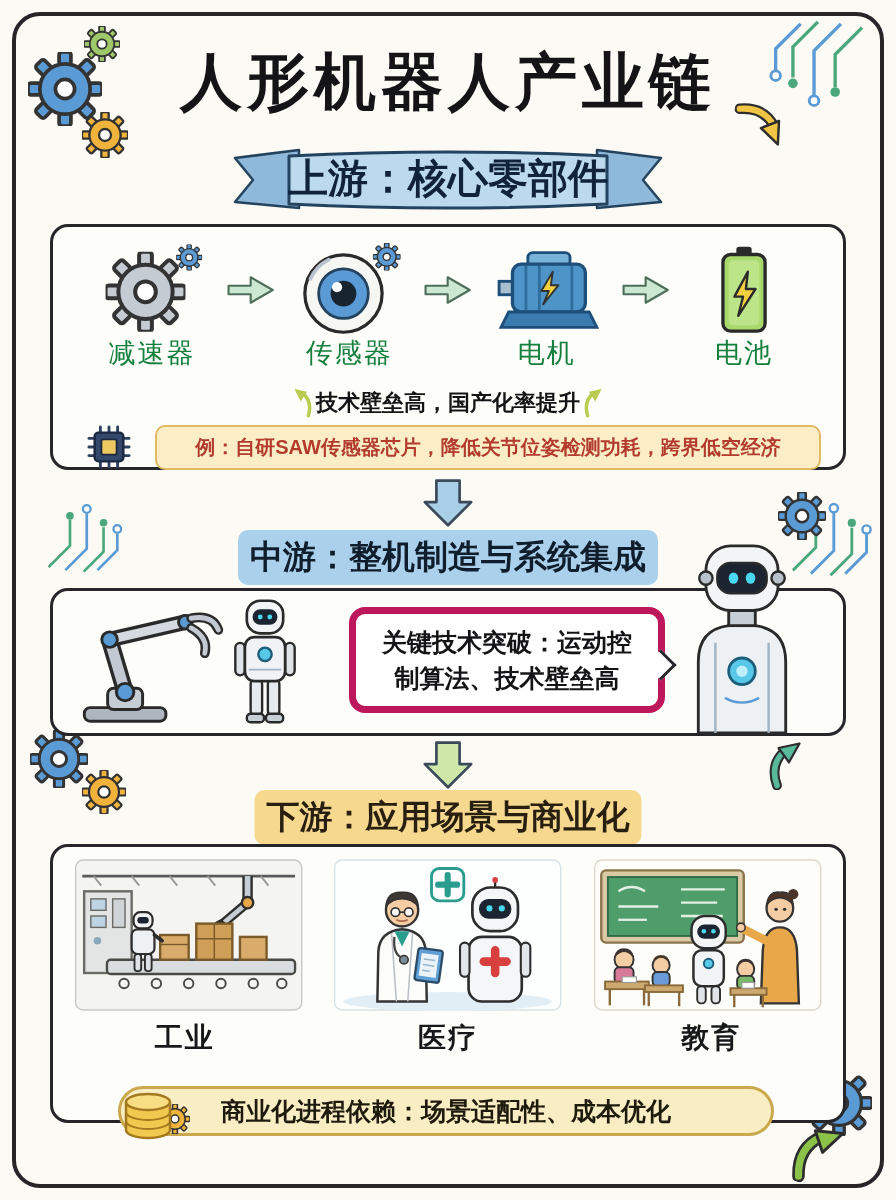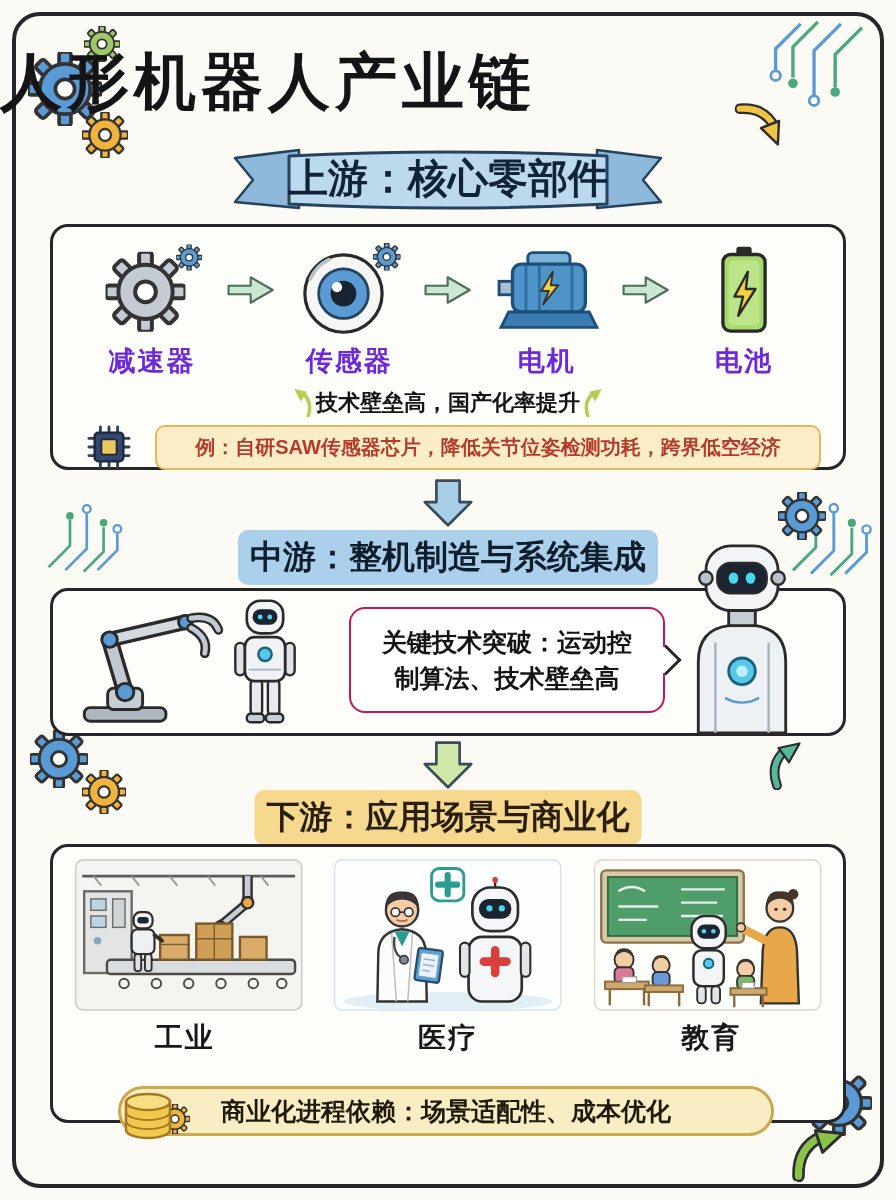--- a/index.html
+++ b/index.html
@@ -1,21 +1,21 @@
 <!DOCTYPE html>
 <html><head>
 <meta charset="utf-8">
 <style>
   *{margin:0;padding:0;box-sizing:border-box}
   html,body{background:#e9e9e9}
   body{font-family:"Liberation Sans","DejaVu Sans",sans-serif;color:#1c1c1e}
   .poster{position:relative;width:896px;height:1200px;margin:0 auto;background:#fbfaf5;overflow:hidden}
   .frame{position:absolute;inset:12px;border:4px solid #26262a;border-radius:28px;pointer-events:none}
 
-  .title{position:absolute;top:40px;left:0;right:0;text-align:left;font-size:62px;font-weight:900;letter-spacing:5px;color:#141416}
+  .title{position:absolute;top:40px;left:0;right:0;text-align:center;font-size:62px;font-weight:900;letter-spacing:5px;color:#141416}
 
   .decor{position:absolute}
   .gears-tl{left:20px;top:24px;width:132px;height:142px}
   .circuit-tr{right:22px;top:20px;width:118px;height:96px;transform:rotate(180deg)}
   .swoosh-title{right:116px;top:100px;width:46px;height:54px;color:#f0c445;transform:rotate(105deg)}
   .circuit-ml{left:44px;top:496px;width:84px;height:78px}
   .gearcircuit-mr{right:18px;top:484px;width:102px;height:100px}
   .gears-ml{left:28px;top:726px;width:102px;height:92px}
   .swoosh-mr{right:86px;top:734px;width:42px;height:64px;color:#58b89a}
   .gear-br{right:24px;top:1070px;width:66px;height:66px;color:#5b9bd5}
@@ -30,21 +30,21 @@
   .box-mid{top:588px;height:148px}
   .box-down{top:844px;height:279px}
 
   .components-row{position:absolute;left:26px;right:26px;top:16px;display:flex;justify-content:space-between}
   .component{display:flex;flex-direction:column;align-items:center;width:148px}
   .comp-icon{height:92px}
   .comp-gear{width:104px}
   .comp-eye{width:106px}
   .comp-motor{width:118px}
   .comp-batt{width:62px}
-  .comp-label{margin-top:8px;font-size:27px;font-weight:700;letter-spacing:2px;color:#6d28d9}
+  .comp-label{font-size:27px;font-weight:400;letter-spacing:2px;color:#15803d}
   .flow-arrow{width:52px;height:34px;margin-top:30px;color:#cde8d2}
 
   .note-row{position:absolute;left:0;right:0;top:160px;display:flex;align-items:center;justify-content:center;gap:2px}
   .note-text{font-size:22px;font-weight:900;color:#141416}
   .note-arrow{width:28px;height:32px;color:#b9cc50}
   .note-arrow.left{transform:scaleX(-1)}
 
   .example-row{position:absolute;left:34px;right:22px;top:198px;height:44px;display:flex;align-items:center;gap:24px}
   .chip-icon{width:44px;height:44px;flex:0 0 auto}
   .example-box{flex:1;background:#fbeec6;border:2.5px solid #dfba62;border-radius:10px;padding:7px 8px;text-align:center;font-size:20px;font-weight:800;color:#b23b2e;white-space:nowrap;overflow:hidden}
@@ -52,21 +52,21 @@
   .big-arrow{position:absolute;left:50%;transform:translateX(-50%);width:58px;height:50px}
   .arrow-blue{top:478px;color:#a9cfe8}
   .arrow-green{top:740px;color:#cfe7a8}
 
   .hl-banner{position:absolute;left:50%;transform:translateX(-50%);padding:5px 12px;border-radius:10px;font-size:33px;font-weight:900;white-space:nowrap}
   .hl-blue{top:530px;background:#abd0ec;color:#0f1d2c}
   .hl-yellow{top:790px;background:#f6d98e;color:#281f10}
 
   .robot-arm{position:absolute;left:14px;bottom:4px;width:192px;height:136px}
   .robot-small{position:absolute;left:168px;bottom:4px;width:88px;height:134px}
-  .bubble{position:absolute;left:296px;top:16px;width:316px;height:106px;background:#fff;border:2px solid #be185d;border-radius:16px;display:flex;flex-direction:column;align-items:center;justify-content:center;font-size:25px;font-weight:900;line-height:1.45;color:#141416}
+  .bubble{position:absolute;left:296px;top:16px;width:316px;height:106px;background:#fff;border:7px solid #be185d;border-radius:16px;display:flex;flex-direction:column;align-items:center;justify-content:center;font-size:25px;font-weight:900;line-height:1.45;color:#141416}
   .bubble-tail{position:absolute;right:-14px;top:40px;width:22px;height:22px;background:#fff;border-right:3px solid #26262a;border-top:3px solid #26262a;transform:rotate(45deg)}
   .robot-bust{position:absolute;right:78px;top:538px;width:152px;height:200px;z-index:3}
 
   .scenes-row{position:absolute;left:14px;right:14px;top:12px;height:152px;display:flex;gap:16px}
   .scene{flex:1;height:100%}
   .scene svg{width:100%;height:100%}
   .scene-labels{position:absolute;left:0;right:0;top:172px;display:flex}
   .scene-label{flex:1;text-align:center;font-size:28px;font-weight:900;letter-spacing:2px;color:#17181a}
 
   .bottom-pill{position:absolute;top:1086px;left:118px;right:122px;height:50px;background:#f9edc4;border:3px solid #c9a84e;border-radius:27px;display:flex;align-items:center;justify-content:center;font-size:25px;font-weight:900;color:#1f1a0e}

